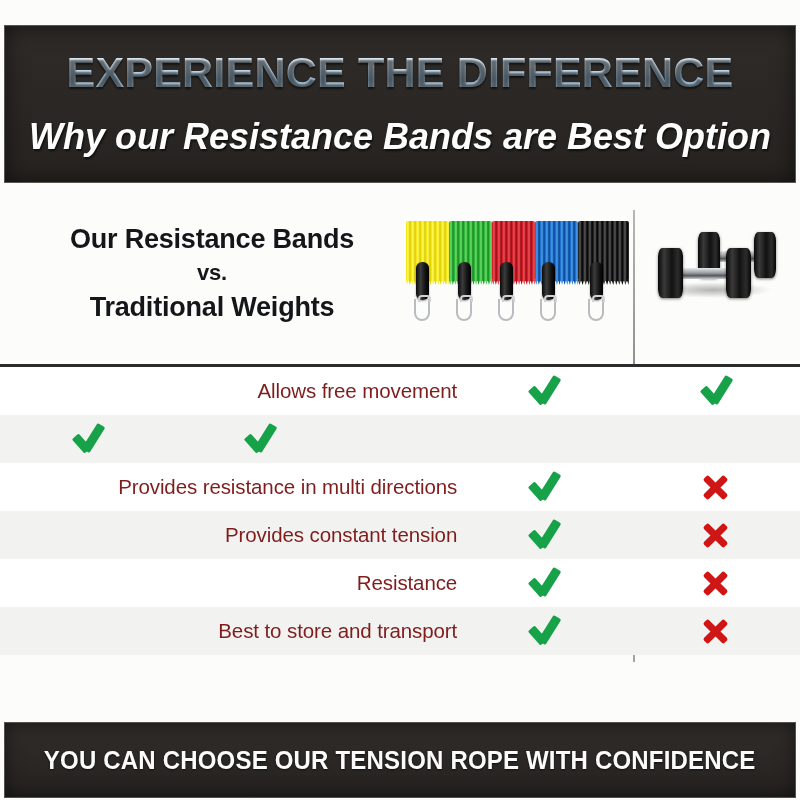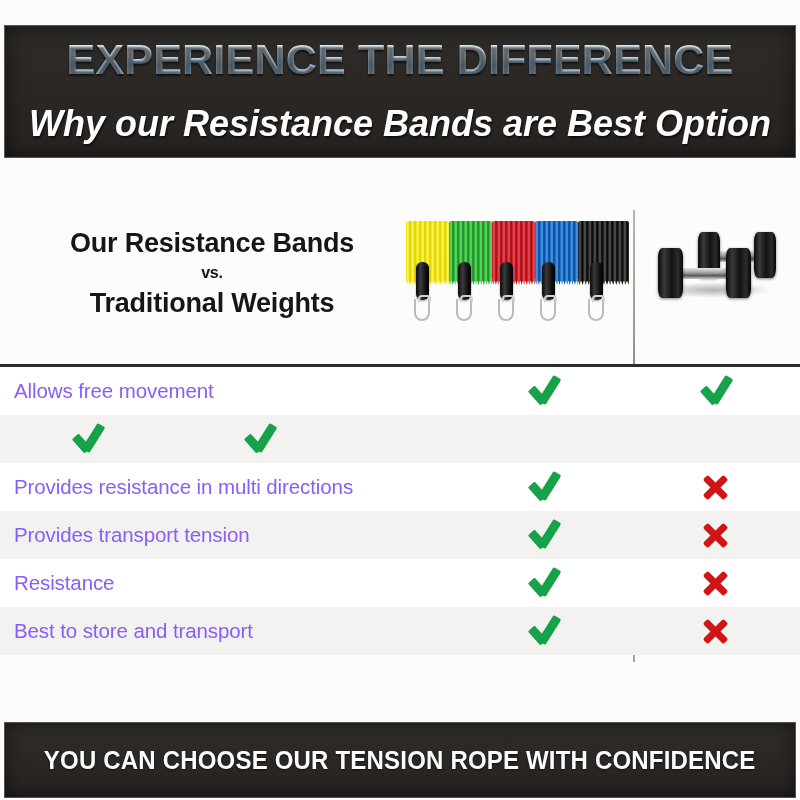--- a/index.html
+++ b/index.html
@@ -6,21 +6,21 @@
   html,body { width:800px; height:800px; }
   body {
     background:#fcfcfa;
     font-family:"Liberation Sans", sans-serif;
     position:relative;
     overflow:hidden;
   }
 
   
   .top-banner{
-    position:absolute; left:4px; top:25px; width:792px; height:133px;
+    position:absolute; left:4px; top:25px; width:792px; height:158px;
     background:linear-gradient(180deg,#2e2b28 0%,#2a2724 50%,#262320 100%);
     border:1px solid #5a5550;
     display:flex; flex-direction:column;
     align-items:center; justify-content:center;
     box-shadow:inset 0 0 22px rgba(0,0,0,.55);
   }
   .headline{
     font-size:43px; font-weight:bold; letter-spacing:.2px;
     line-height:1;
     background:linear-gradient(180deg,#eaf4fb 0%,#cfe2f1 38%,#9fc0da 66%,#dceaf5 100%);
@@ -56,21 +56,21 @@
   }
   .vs-block{
     position:absolute; left:14px; top:14px; width:396px; height:155px;
     display:flex; flex-direction:column; align-items:center; justify-content:center;
     text-align:center;
   }
   .vs-line{
     font-size:27px; font-weight:bold; color:#15161a;
     line-height:1.38; letter-spacing:-.2px; white-space:nowrap;
   }
-  .vs-line.mid{ font-size:16px; }
+  .vs-line.mid{ font-size:22px; }
 
   
   .bands{
     position:absolute; left:406px; top:39px; width:221px; height:110px;
   }
   .band{
     position:absolute; top:0; width:43px; height:60px;
     border-radius:2px 4px 4px 2px;
   }
   .band .tube{
@@ -128,21 +128,21 @@
   .rows{
     position:absolute; left:0; top:185px; width:800px;
   }
   .row{
     position:relative; height:48px; display:flex; align-items:center;
   }
   .row.odd{ background:#ffffff; }
   .row.even{ background:#f2f2f1; }
   .cell-label{
     width:460px; padding-left:14px;
-    font-size:20.5px; color:#8b5cf6; letter-spacing:-.1px; white-space:nowrap;
+    font-size:20.5px; color:#7f1d1d; letter-spacing:-.1px; white-space:nowrap;text-align:right;
   }
   .cell-mark{
     width:170px; display:flex; align-items:center; justify-content:center;
   }
   .cell-mark.left-col{ width:175px; }
 
   
   .check{
     position:relative; width:30px; height:30px;
   }
@@ -273,21 +273,21 @@
       <div class="cell-label">Provides resistance in multi directions</div>
       <div class="cell-mark left-col">
         <span class="check"></span>
       </div>
       <div class="cell-mark">
         <span class="cross"></span>
       </div>
     </div>
 
     <div class="row even">
-      <div class="cell-label">Provides transport tension</div>
+      <div class="cell-label">Provides constant tension</div>
       <div class="cell-mark left-col">
         <span class="check"></span>
       </div>
       <div class="cell-mark">
         <span class="cross"></span>
       </div>
     </div>
 
     <div class="row odd">
       <div class="cell-label">Resistance</div>

